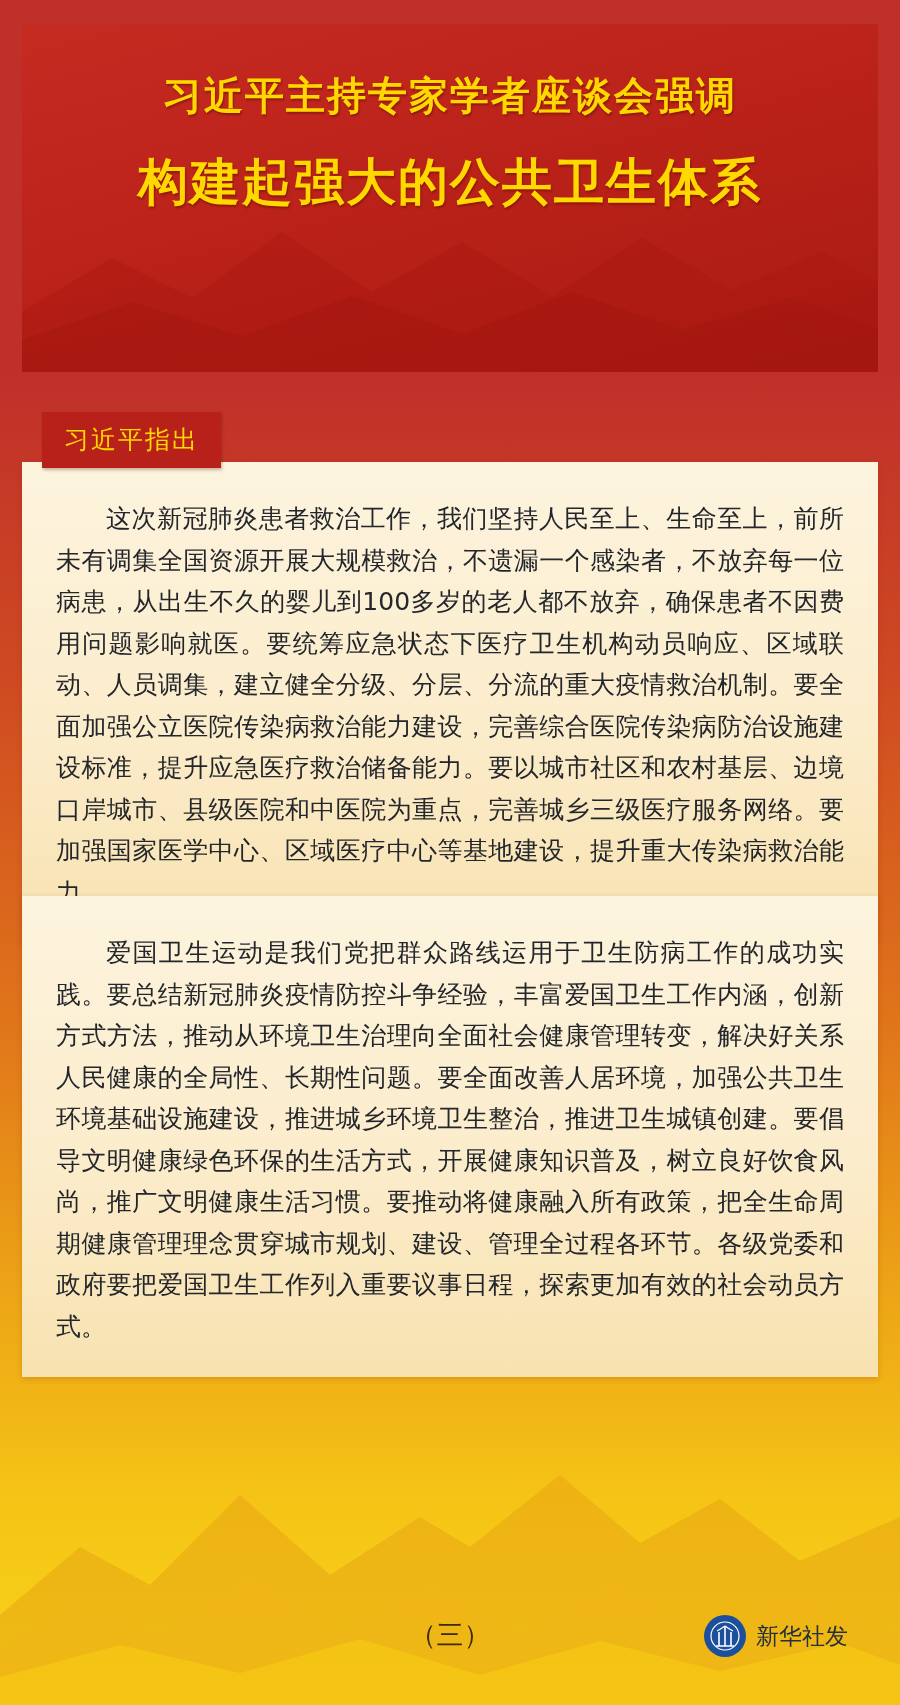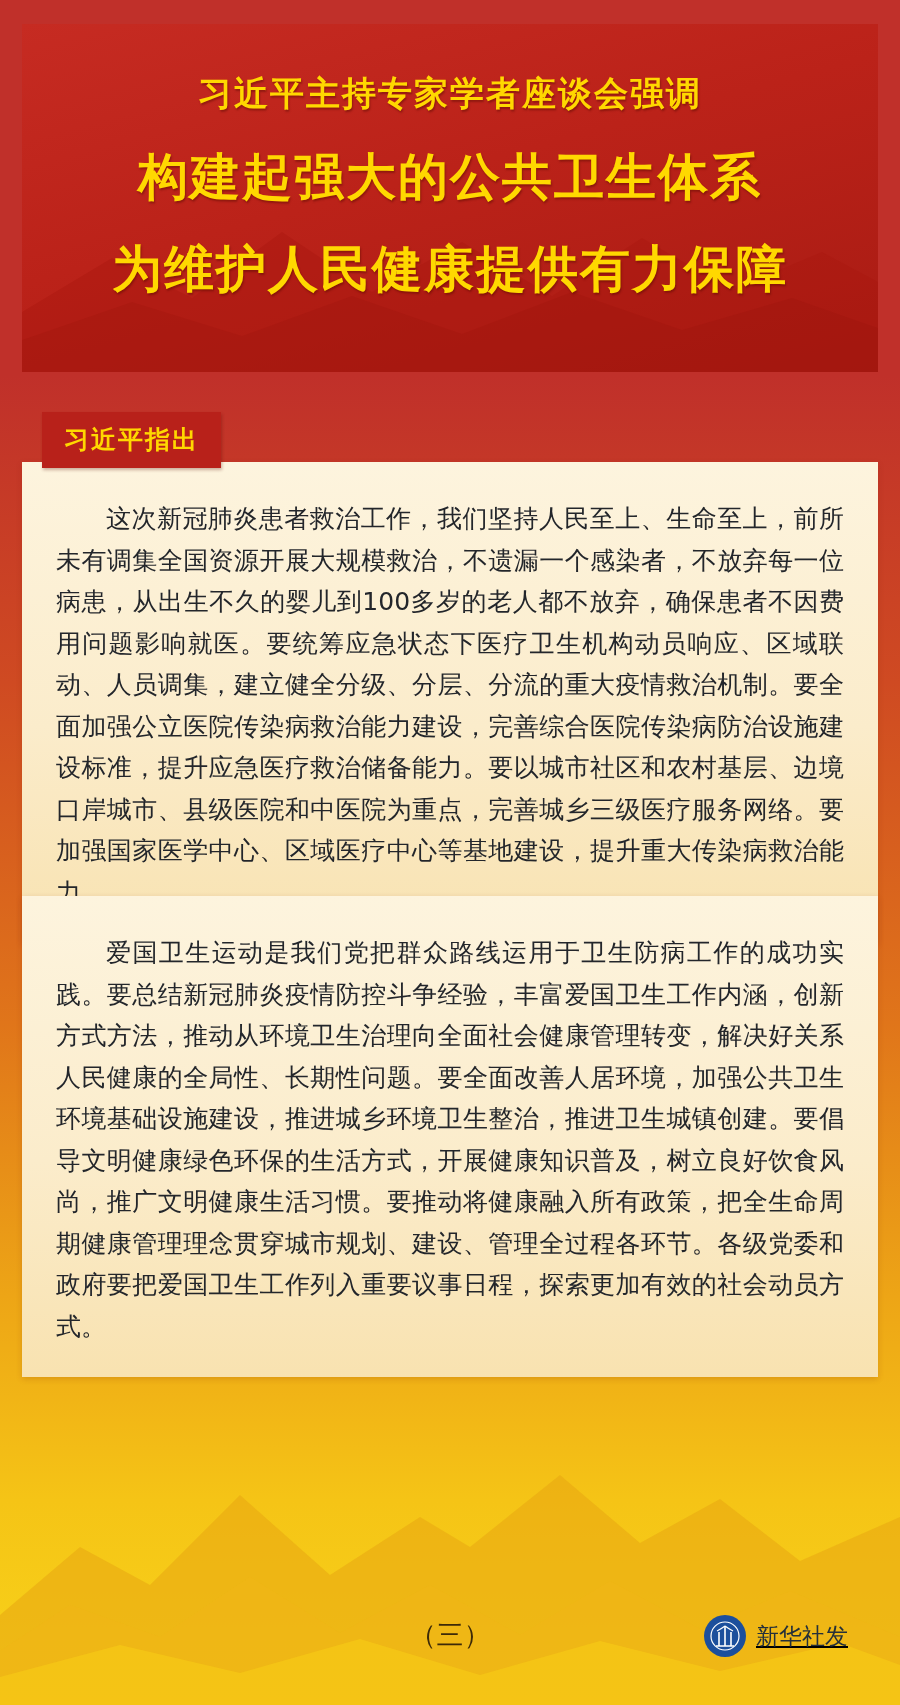--- a/index.html
+++ b/index.html
@@ -58,21 +58,21 @@
     opacity: 0.55;
   }
   .header-lines {
     position: relative;
     z-index: 2;
     padding-top: 52px;
     text-align: center;
   }
   .header-line {
     color: #ffd800;
-    font-size: 34px;
+    font-size: 39px;
     font-weight: bold;
     letter-spacing: 2px;
     line-height: 1.0;
     margin-bottom: 42px;
     text-shadow: 1px 2px 2px rgba(90,10,0,0.45);
     font-family: "DejaVu Sans", "Liberation Sans", sans-serif;
   }
   .header-line.sub {
     font-size: 50px;
   }
@@ -89,21 +89,21 @@
 
   .section-tag {
     position: relative;
     z-index: 3;
     display: inline-block;
     margin-left: 20px;
     padding: 11px 22px 12px 22px;
     background: #b8211a;
     color: #ffd800;
     font-size: 25px;
-    font-weight: bold;
+    font-weight: normal;
     letter-spacing: 2px;
     font-family: "DejaVu Sans", "Liberation Sans", sans-serif;
     box-shadow: 1px 2px 3px rgba(90,10,0,0.3);
   }
   .section-body {
     position: relative;
     margin-top: -6px;
     padding: 36px 34px 30px 34px;
     background: linear-gradient(180deg, #fdf4de 0%, #fbeccb 55%, #f8e2b0 100%);
     box-shadow: 0 2px 6px rgba(120,30,0,0.18);
@@ -129,21 +129,20 @@
     font-size: 27px;
     font-family: "DejaVu Sans", "Liberation Sans", sans-serif;
   }
   .agency {
     position: absolute;
     right: 52px;
     bottom: 48px;
     display: flex;
     align-items: center;
     gap: 10px;
-    text-decoration: underline;
   }
   .agency-logo {
     width: 42px;
     height: 42px;
     border-radius: 50%;
     background: #1c4f9c;
     display: flex;
     align-items: center;
     justify-content: center;
   }
@@ -165,21 +164,20 @@
   </svg>
 
   <div class="header-banner">
     <svg class="hb-mtn" viewBox="0 0 856 200" preserveAspectRatio="none">
       <path d="M0,200 L0,140 L90,86 L170,126 L260,60 L350,120 L440,70 L530,124 L620,66 L710,118 L800,80 L856,110 L856,200 Z" fill="#a8170f" opacity="0.75"></path>
       <path d="M0,200 L0,168 L110,130 L220,164 L330,124 L440,162 L550,120 L660,158 L770,126 L856,156 L856,200 Z" fill="#9c120b" opacity="0.7"></path>
     </svg>
     <div class="header-lines">
       <div class="header-line">习近平主持专家学者座谈会强调</div>
       <div class="header-line sub">构建起强大的公共卫生体系</div>
-      <div class="header-line sub">为维护人民健康提供有力保障</div>
     </div>
   </div>
 
   <div class="section" id="section-1">
     <div class="section-tag">习近平指出</div>
     <div class="section-body">
       <p class="para">这次新冠肺炎患者救治工作，我们坚持人民至上、生命至上，前所未有调集全国资源开展大规模救治，不遗漏一个感染者，不放弃每一位病患，从出生不久的婴儿到100多岁的老人都不放弃，确保患者不因费用问题影响就医。要统筹应急状态下医疗卫生机构动员响应、区域联动、人员调集，建立健全分级、分层、分流的重大疫情救治机制。要全面加强公立医院传染病救治能力建设，完善综合医院传染病防治设施建设标准，提升应急医疗救治储备能力。要以城市社区和农村基层、边境口岸城市、县级医院和中医院为重点，完善城乡三级医疗服务网络。要加强国家医学中心、区域医疗中心等基地建设，提升重大传染病救治能力。</p>
     </div>
   </div>
 

